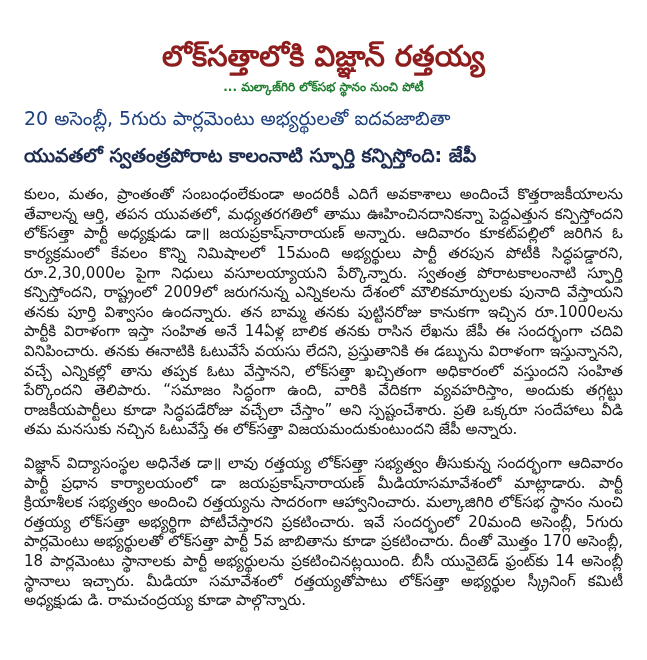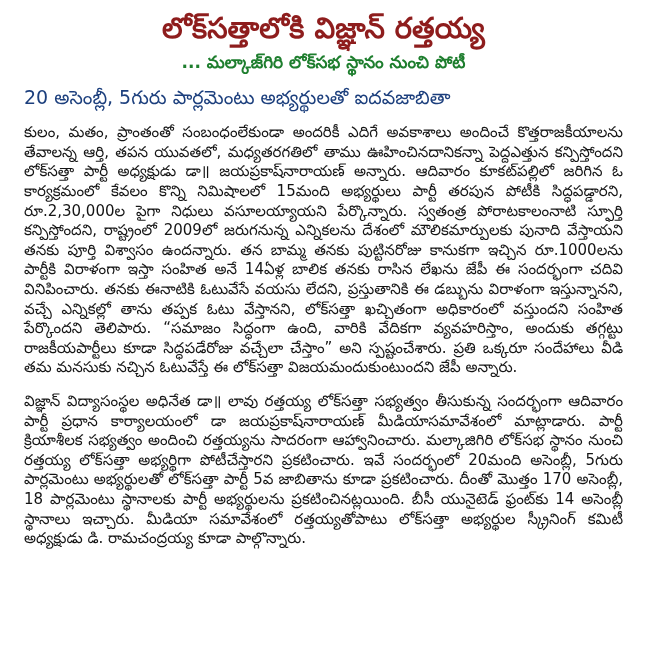--- a/index.html
+++ b/index.html
@@ -13,33 +13,34 @@
     overflow: hidden;
     font-family: "DejaVu Sans", "Liberation Sans", sans-serif;
     color: #1a1a1a;
   }
   .page {
     box-sizing: border-box;
     width: 647px;
     height: 536px;
     padding: 8px 24px 10px 24px;
     background: #ffffff;
+    margin-top: 28px;
   }
   .article-title {
     margin: 2px 0 6px 0;
     text-align: center;
     font-size: 29px;
     line-height: 1.25;
     font-weight: 700;
     color: #8e1d1d;
   }
   .article-subtitle-green {
     margin: 0 0 10px 0;
     text-align: center;
-    font-size: 17px;
+    font-size: 12px;
     font-weight: 700;
     color: #1e7e2e;
   }
   .article-headline-blue {
     margin: 6px 0 10px 0;
     text-align: left;
     font-size: 19px;
     font-weight: 400;
     color: #1c3f7d;
   }
@@ -64,18 +65,19 @@
 </head>
 <body>
 
 <div class="page">
   <h1 class="article-title">లోక్‌సత్తాలోకి విజ్ఞాన్ రత్తయ్య</h1>
 
   <div class="article-subtitle-green">... మల్కాజ్‌గిరి లోక్‌సభ స్థానం నుంచి పోటీ</div>
 
   <div class="article-headline-blue">20 అసెంబ్లీ, 5గురు పార్లమెంటు అభ్యర్థులతో ఐదవజాబితా</div>
 
+  <div class="article-headline-dark">యువతలో స్వతంత్రపోరాట కాలంనాటి స్ఫూర్తి కన్పిస్తోంది: జేపీ</div>
 
   <div class="body-text">
     <p>కులం, మతం, ప్రాంతంతో సంబంధంలేకుండా అందరికీ ఎదిగే అవకాశాలు అందించే కొత్తరాజకీయాలను తేవాలన్న ఆర్తి, తపన యువతలో, మధ్యతరగతిలో తాము ఊహించినదానికన్నా పెద్దఎత్తున కన్పిస్తోందని లోక్‌సత్తా పార్టీ అధ్యక్షుడు డా॥ జయప్రకాష్‌నారాయణ్ అన్నారు. ఆదివారం కూకట్‌పల్లిలో జరిగిన ఓ కార్యక్రమంలో కేవలం కొన్ని నిమిషాలలో 15మంది అభ్యర్థులు పార్టీ తరపున పోటీకి సిద్ధపడ్డారని, రూ.2,30,000ల పైగా నిధులు వసూలయ్యాయని పేర్కొన్నారు. స్వతంత్ర పోరాటకాలంనాటి స్ఫూర్తి కన్పిస్తోందని, రాష్ట్రంలో 2009లో జరుగనున్న ఎన్నికలను దేశంలో మౌలికమార్పులకు పునాది వేస్తాయని తనకు పూర్తి విశ్వాసం ఉందన్నారు. తన బామ్మ తనకు పుట్టినరోజు కానుకగా ఇచ్చిన రూ.1000లను పార్టీకి విరాళంగా ఇస్తా సంహిత అనే 14ఏళ్ల బాలిక తనకు రాసిన లేఖను జేపీ ఈ సందర్భంగా చదివి వినిపించారు. తనకు ఈనాటికి ఓటువేసే వయసు లేదని, ప్రస్తుతానికి ఈ డబ్బును విరాళంగా ఇస్తున్నానని, వచ్చే ఎన్నికల్లో తాను తప్పక ఓటు వేస్తానని, లోక్‌సత్తా ఖచ్చితంగా అధికారంలో వస్తుందని సంహిత పేర్కొందని తెలిపారు. “సమాజం సిద్ధంగా ఉంది, వారికి వేదికగా వ్యవహరిస్తాం, అందుకు తగ్గట్టు రాజకీయపార్టీలు కూడా సిద్ధపడేరోజు వచ్చేలా చేస్తాం” అని స్పష్టంచేశారు. ప్రతి ఒక్కరూ సందేహాలు వీడి తమ మనసుకు నచ్చిన ఓటువేస్తే ఈ లోక్‌సత్తా విజయమందుకుంటుందని జేపీ అన్నారు.</p>
     <p>విజ్ఞాన్ విద్యాసంస్థల అధినేత డా॥ లావు రత్తయ్య లోక్‌సత్తా సభ్యత్వం తీసుకున్న సందర్భంగా ఆదివారం పార్టీ ప్రధాన కార్యాలయంలో డా జయప్రకాష్‌నారాయణ్ మీడియాసమావేశంలో మాట్లాడారు. పార్టీ క్రియాశీలక సభ్యత్వం అందించి రత్తయ్యను సాదరంగా ఆహ్వానించారు. మల్కాజిగిరి లోక్‌సభ స్థానం నుంచి రత్తయ్య లోక్‌సత్తా అభ్యర్థిగా పోటీచేస్తారని ప్రకటించారు. ఇవే సందర్భంలో 20మంది అసెంబ్లీ, 5గురు పార్లమెంటు అభ్యర్థులతో లోక్‌సత్తా పార్టీ 5వ జాబితాను కూడా ప్రకటించారు. దీంతో మొత్తం 170 అసెంబ్లీ, 18 పార్లమెంటు స్థానాలకు పార్టీ అభ్యర్థులను ప్రకటించినట్లయింది. బీసీ యునైటెడ్ ఫ్రంట్‌కు 14 అసెంబ్లీ స్థానాలు ఇచ్చారు. మీడియా సమావేశంలో రత్తయ్యతోపాటు లోక్‌సత్తా అభ్యర్థుల స్క్రీనింగ్ కమిటీ అధ్యక్షుడు డి. రామచంద్రయ్య కూడా పాల్గొన్నారు.</p>
   </div>
 </div>
 
 </body></html>

